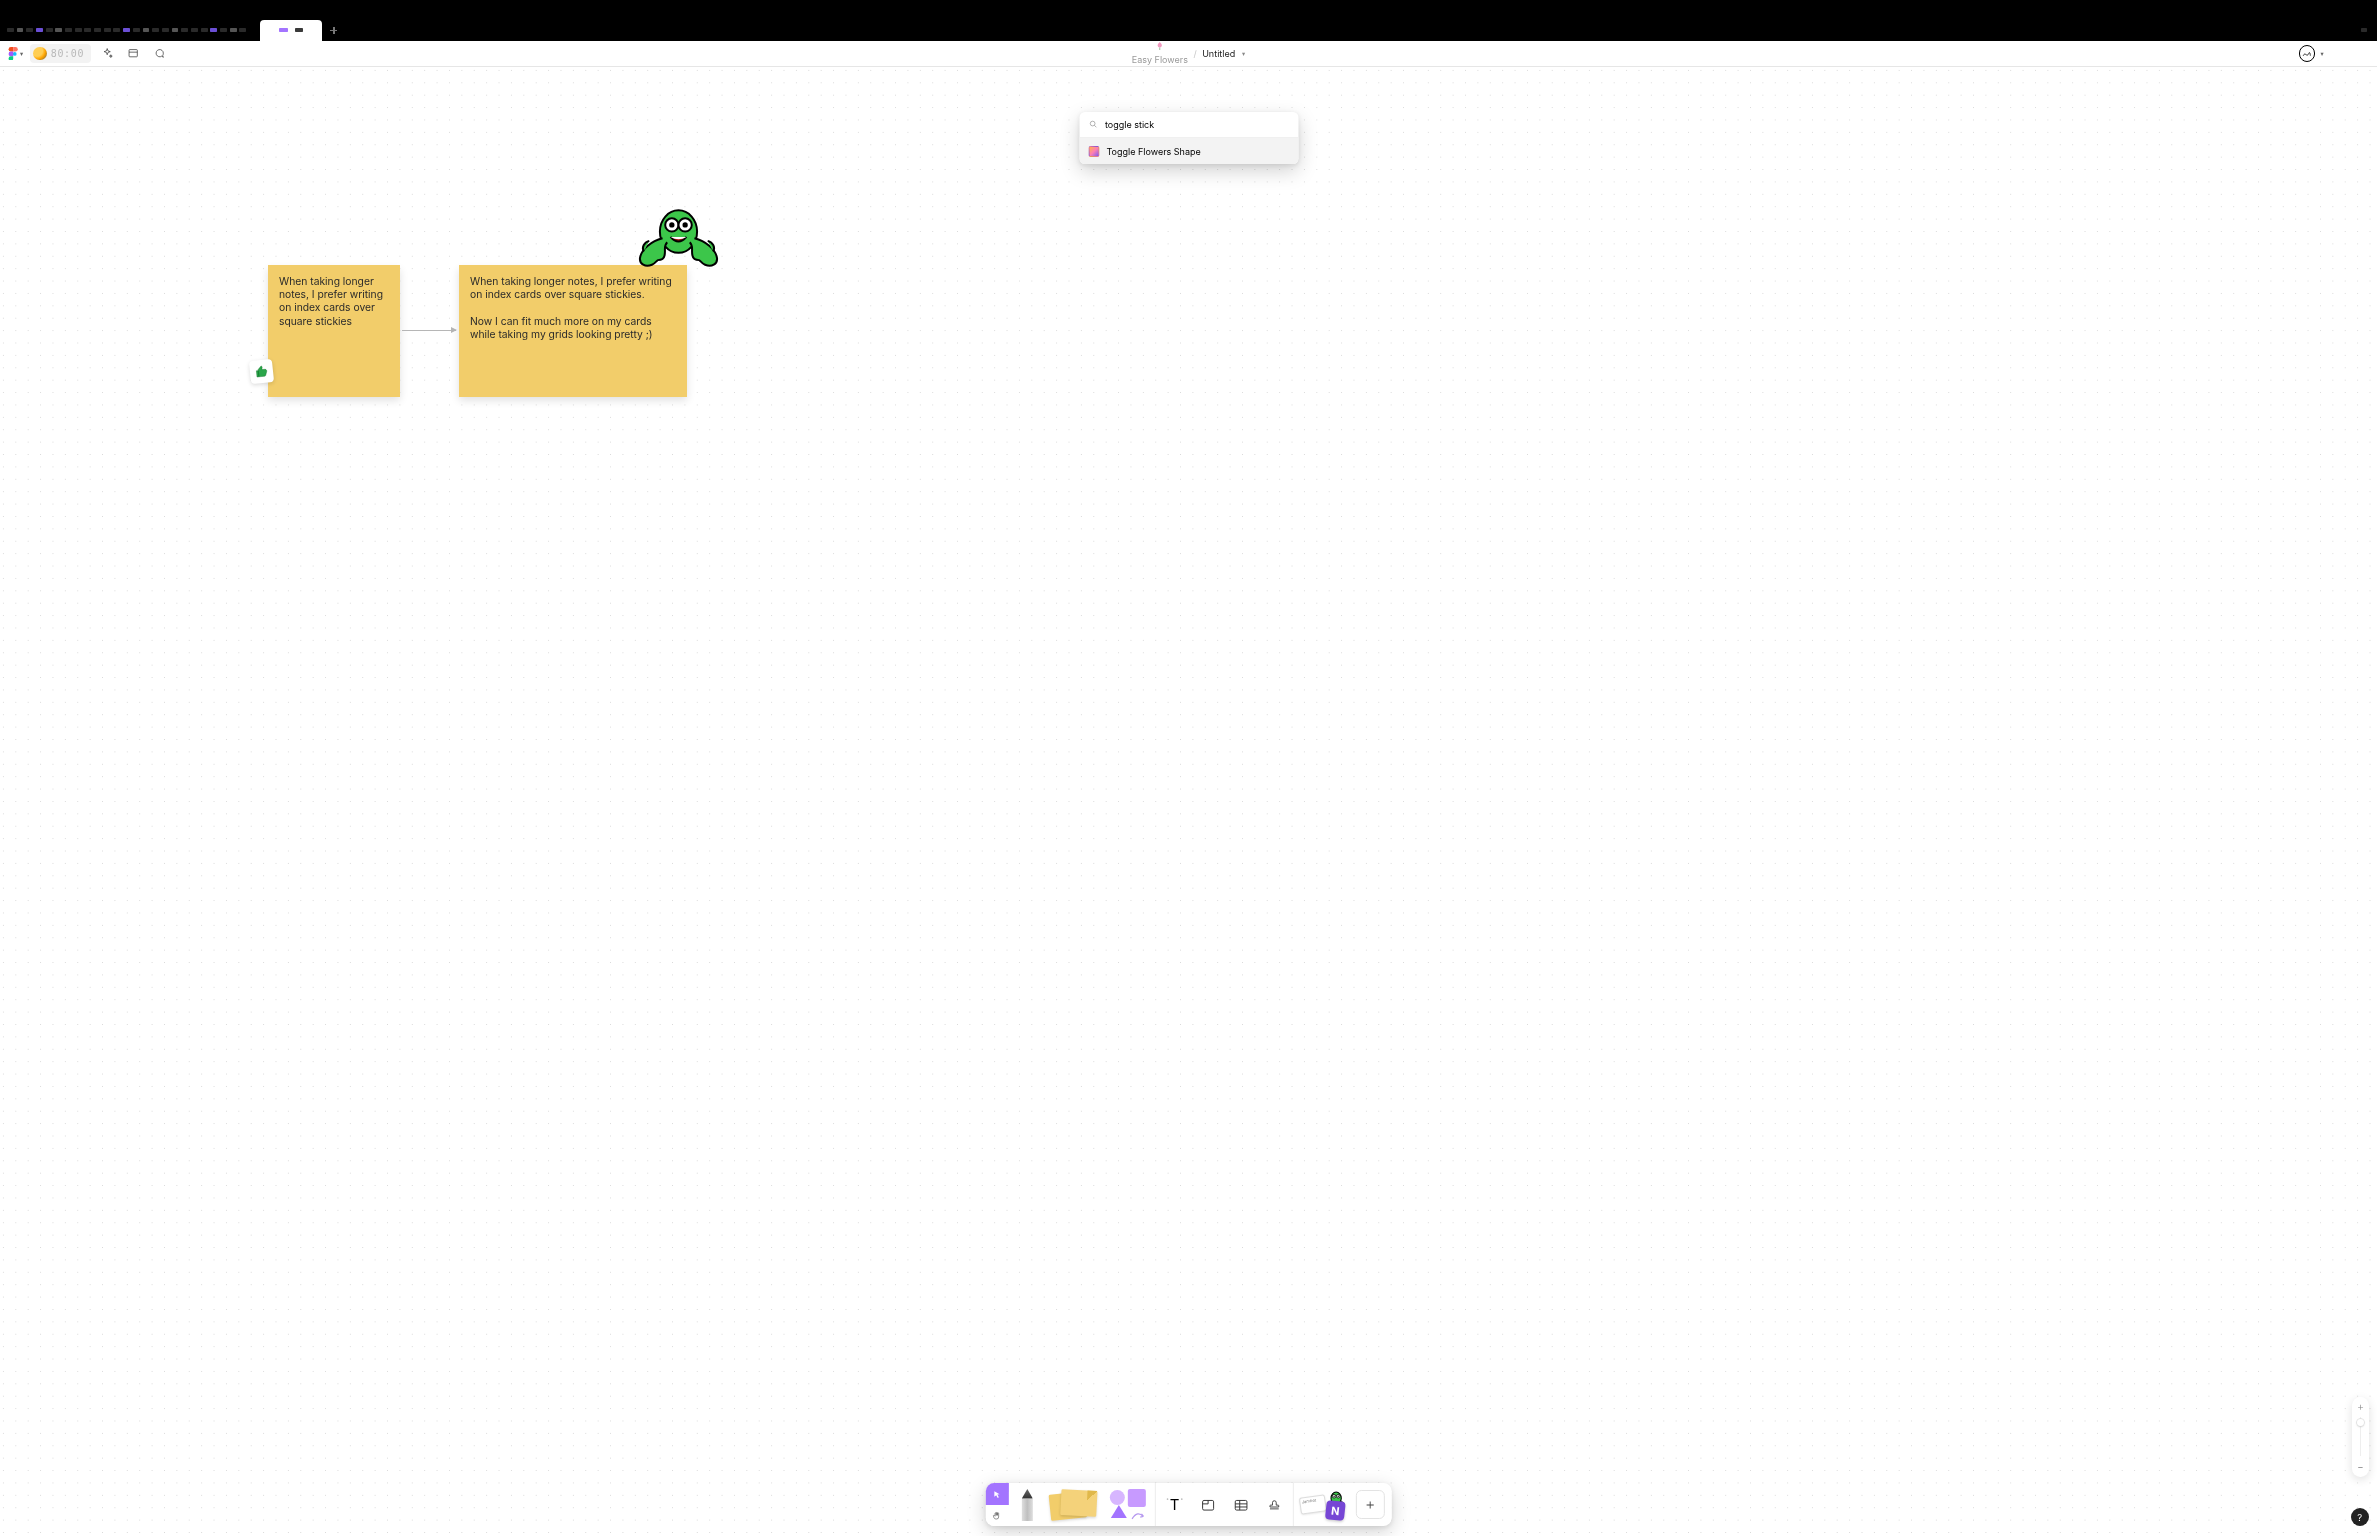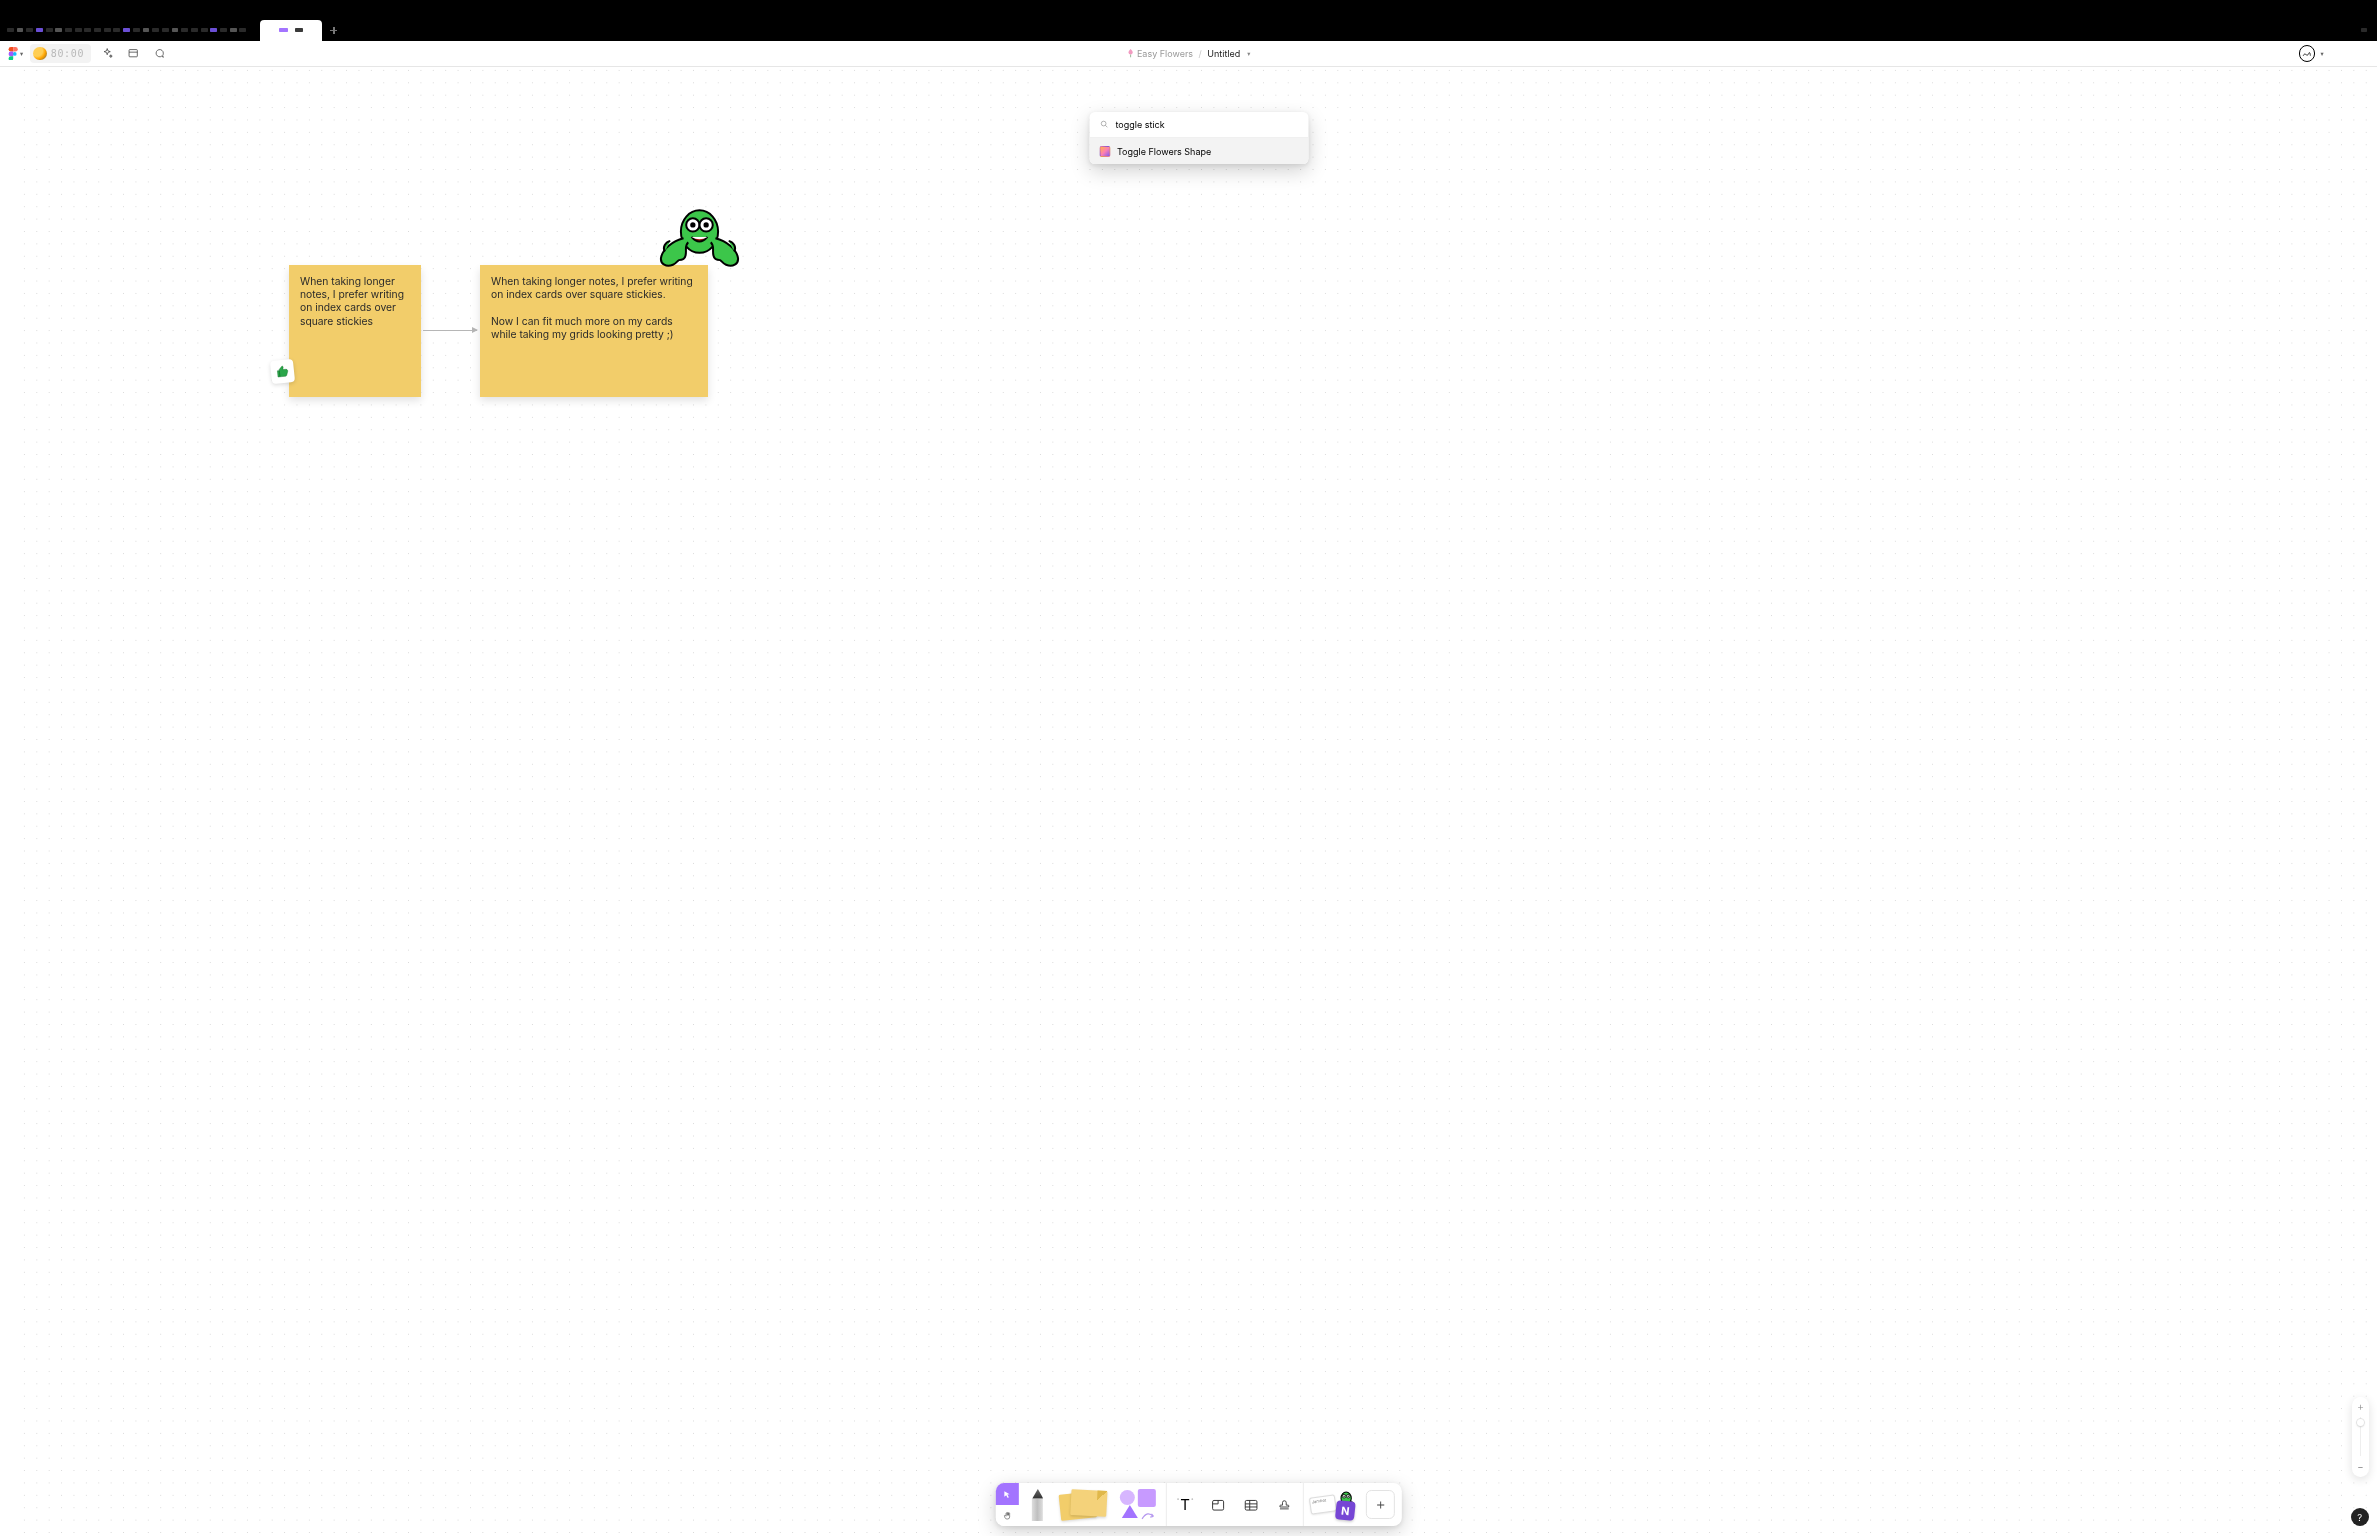--- a/index.html
+++ b/index.html
@@ -66,21 +66,21 @@
 .timer-pill .timer-text { font-family: ui-monospace, Menlo, monospace; font-size:10px; color:#b9b9b9; letter-spacing:0.7px;}
 
 .topbar-icon {
   width:19px;height:19px;display:flex;align-items:center;justify-content:center;border-radius:2.8px;cursor:pointer;
 }
 
 .breadcrumb {
   position:absolute; left:50%; transform:translateX(-50%);
   display:flex; align-items:center; gap:5.5px; font-size:9px;
 }
-.breadcrumb .project { color:#9a9a9a; display:flex; align-items:center; gap:3.4px;}
+.breadcrumb .project { color:#9a9a9a; display:flex; align-items:center; gap:3.4px;flex-direction:column;}
 .breadcrumb .sep { color:#c9c9c9; }
 .breadcrumb .file { color:#222; }
 .breadcrumb .chev { font-size:6.2px; color:#888; margin-left:1.4px;}
 
 .topbar-right { margin-left:auto; display:flex; align-items:center; gap:5.5px;}
 .avatar-circle {
   width:16.5px;height:16.5px;border-radius:50%;
   border:1px solid #000; display:flex;align-items:center;justify-content:center;
   font-size:7.6px; font-style:italic;
 }
@@ -91,21 +91,20 @@
 }
 
 
 .canvas {
   position: absolute;
   left:0; right:0; top:67px; bottom:0;
   background:#fff;
   background-image: radial-gradient(#d9d9d9 0.7px, transparent 0.7px);
   background-size: 12.4px 12.4px;
   background-position: -2.8px -2.8px;
-  margin-left: 21px;
 }
 
 
 .command-palette {
   position:absolute; top:45px; left:50%; transform:translateX(-50%);
   width:219px; background:#fff; border-radius:5.5px;
   box-shadow: 0 6.9px 20.6px rgba(0,0,0,.18), 0 1.4px 4.1px rgba(0,0,0,.08);
   overflow:hidden;
   font-size:9px;
 }

